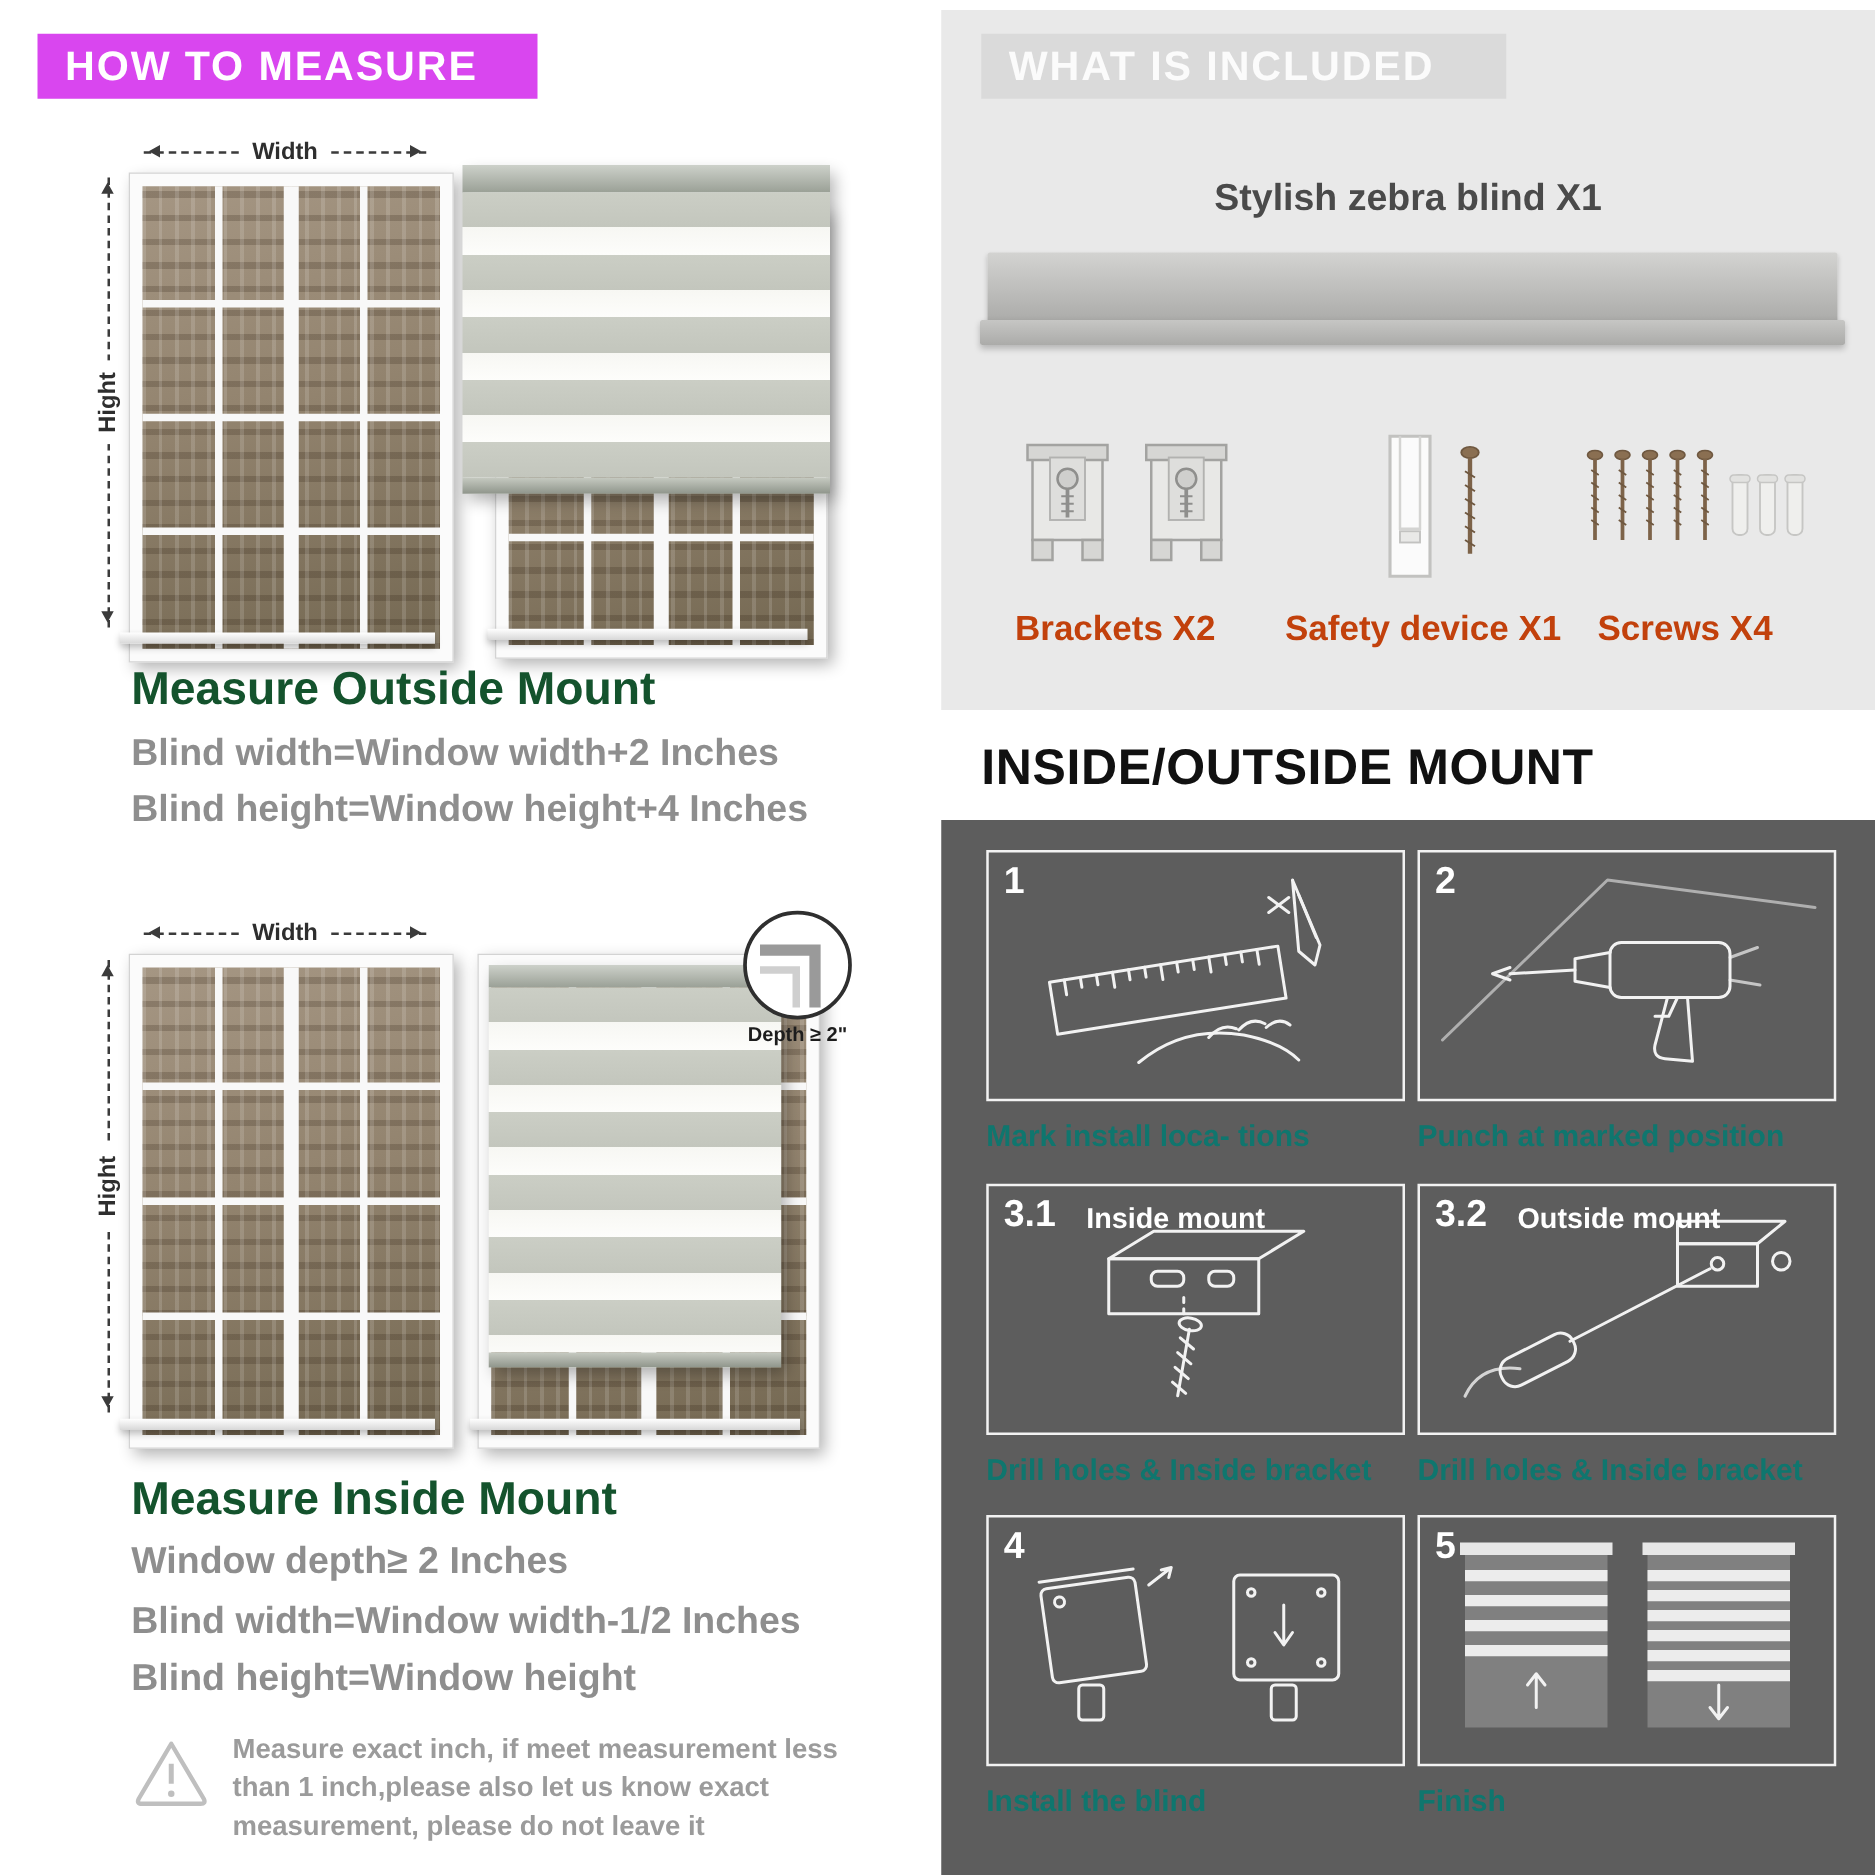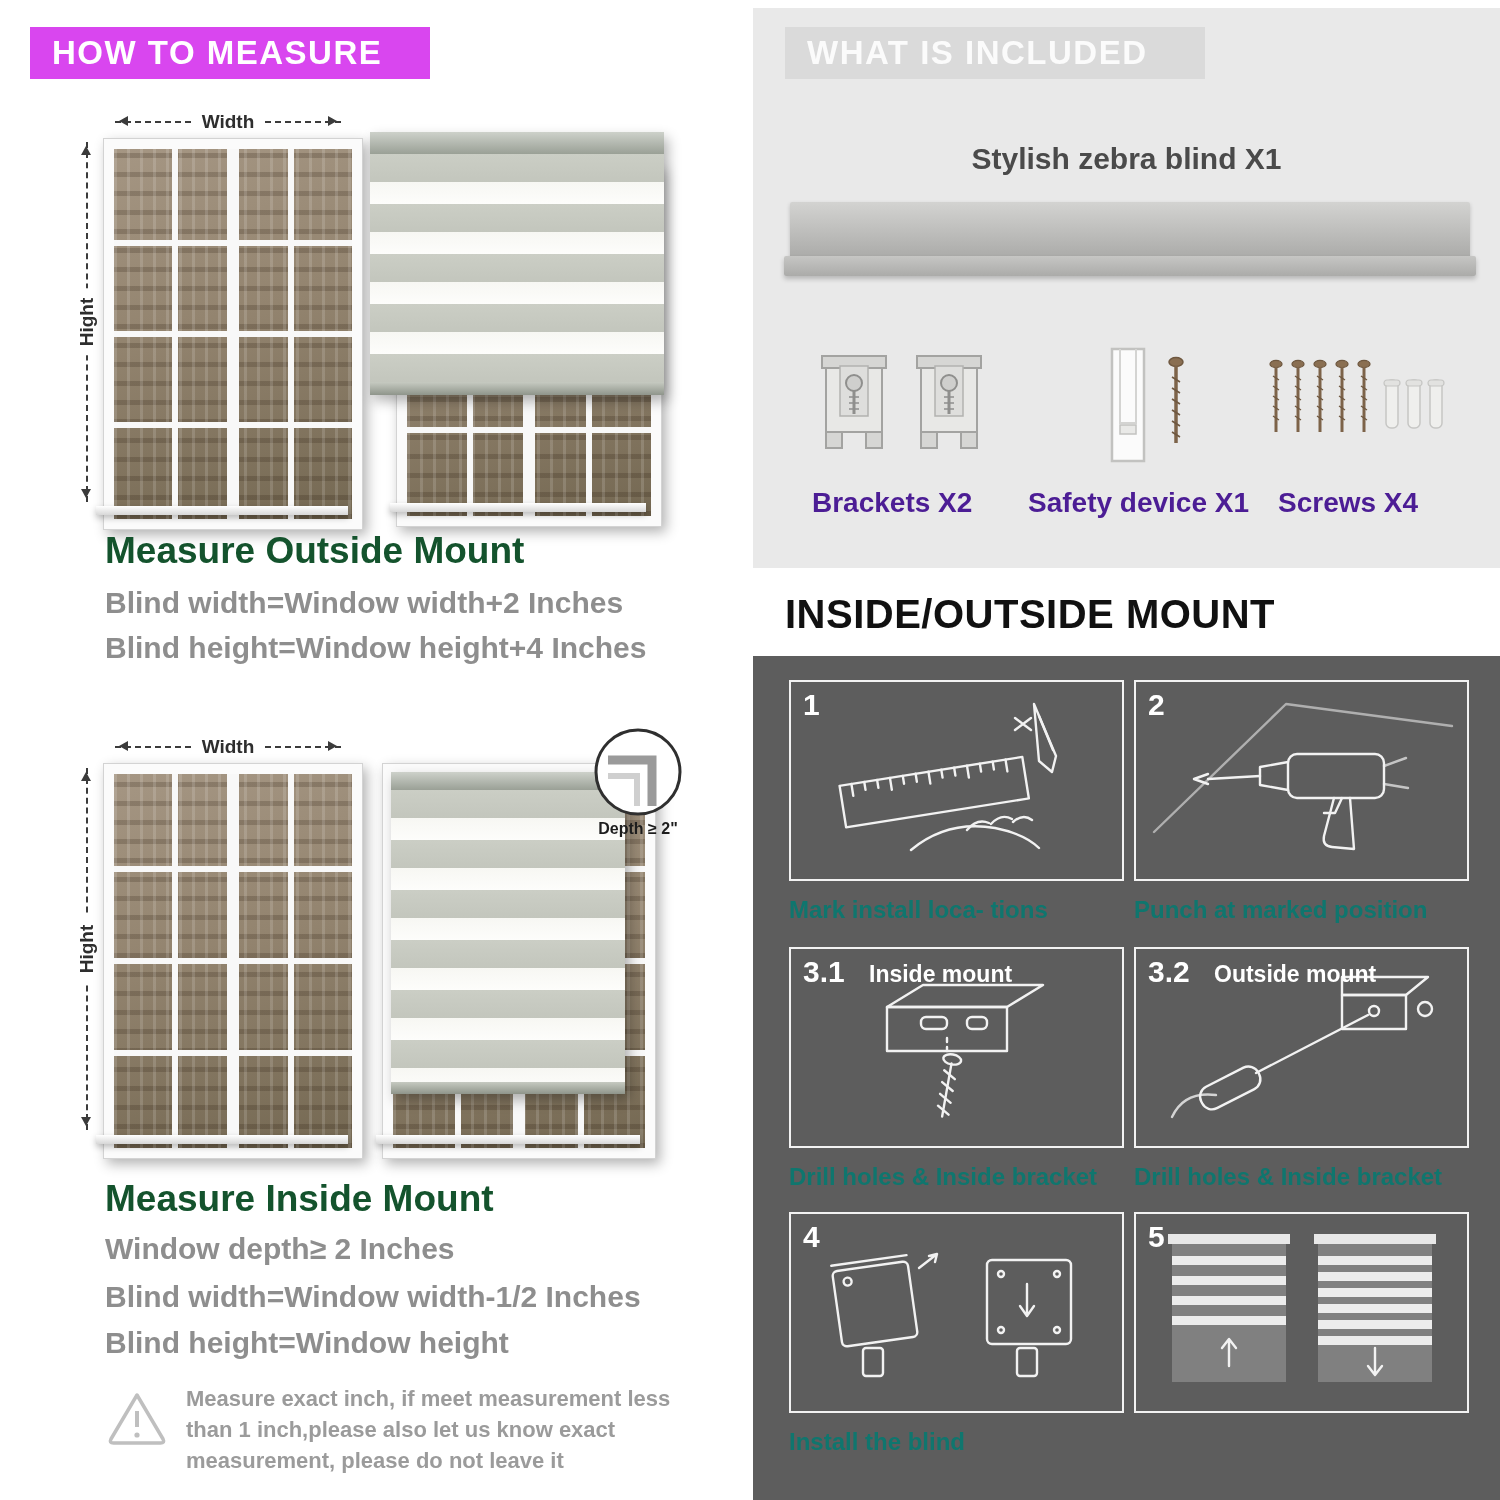--- a/index.html
+++ b/index.html
@@ -51,21 +51,21 @@
 
   .depth-label{font-size:16px;font-weight:700;color:#1d1d1d;text-align:center;}
   .warning-text{font-size:22px;font-weight:700;color:#9b9b9b;line-height:1.42;}
 
   
   .panel-light{background:#e9e9e9;}
   .panel-dark{background:#5d5d5d;}
   .product-label{font-weight:700;font-size:30px;color:#4a4a4a;text-align:center;}
   .rail-main{background:linear-gradient(180deg,#d3d3d1 0%,#bcbcba 55%,#a9a9a7 100%);border-radius:2px;box-shadow:0 2px 4px rgba(0,0,0,.18);}
   .rail-lip{background:linear-gradient(180deg,#c6c6c4,#ababa9);border-radius:2px;box-shadow:0 3px 5px rgba(0,0,0,.22);}
-  .item-label{font-weight:700;font-size:28px;color:#4c1d95;white-space:nowrap;}
+  .item-label{font-weight:700;font-size:28px;color:#c2410c;white-space:nowrap;}
   .mount-header{font-weight:700;font-size:40px;color:#111111;letter-spacing:.5px;}
 
   
   .step{width:331px;}
   .step-box{position:relative;width:331px;height:197px;border:2px solid rgba(255,255,255,.92);}
   .step-num{position:absolute;left:12px;top:6px;font-size:30px;font-weight:700;color:#ffffff;}
   .step-sub{position:absolute;left:78px;top:12px;font-size:23px;font-weight:700;color:#ffffff;}
   .step-caption{margin-top:15px;font-size:24px;font-weight:700;color:#0f766e;}
   .lineart{width:100%;height:100%;stroke:#f2f2f2;fill:none;stroke-width:2.4;stroke-linecap:round;stroke-linejoin:round;display:block;}
 </style>
@@ -369,16 +369,17 @@
             <rect x="182" y="90" width="114" height="9"></rect>
             <rect x="182" y="106" width="114" height="9"></rect>
             <rect x="182" y="122" width="114" height="9"></rect>
           </g>
           <path d="M93 152 v-26 M86 134 l7 -9 l7 9"></path>
           <path d="M239 134 v26 M232 152 l7 9 l7 -9"></path>
         </svg>
         <span class="step-num">5</span>
         <span class="step-sub"></span>
       </div>
+      <div class="step-caption">Finish</div>
     </div>
   </section>
 
 </div>
 
 </body></html>

